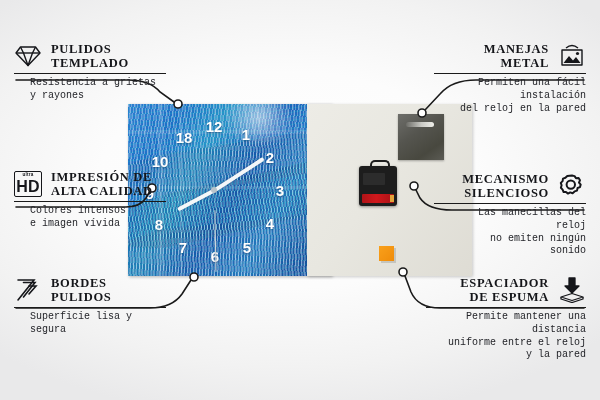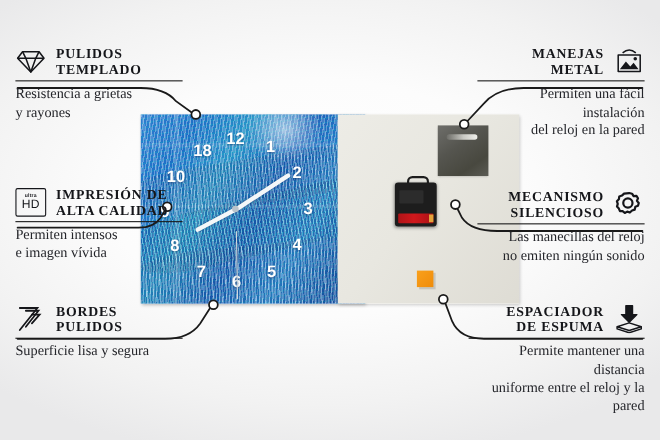--- a/index.html
+++ b/index.html
@@ -176,26 +176,27 @@
     line-height: 1.12;
     color: #15161a;
     white-space: pre-line;
   }
   .feature.left .feat-title { text-align: left; }
   .feature.right .feat-title { text-align: right; }
   .feat-rule {
     height: 1px; background: #1a1a1a; margin-top: 3px;
   }
   .feat-sub {
-    font-family: Liberation Serif, serif;
-    font-size: 13px;
+    font-family: Liberation Mono, monospace;
+    font-size: 10px;
     line-height: 1.28;
     color: #24252a;
     margin-top: 3px;
     white-space: pre-line;
+    margin-left: 16px;
   }
   .feature.left .feat-sub { text-align: left; }
   .feature.right .feat-sub { text-align: right; }
 
   
   #f-vidrio      { left: 14px;  top: 42px;  width: 152px; }
   #f-impresion   { left: 14px;  top: 170px; width: 152px; }
   #f-bordes      { left: 14px;  top: 276px; width: 152px; }
   #f-manejas     { right: 14px; top: 42px;  width: 152px; }
   #f-mecanismo   { right: 14px; top: 172px; width: 152px; }
@@ -209,21 +210,21 @@
     align-items: center; justify-content: center;
     line-height: 1;
   }
   .hd-badge .hd-small {
     font-family: "Liberation Sans", sans-serif;
     font-size: 4.6px; font-weight: 700; letter-spacing: .2px;
     color: #15161a;
   }
   .hd-badge .hd-big {
     font-family: "Liberation Sans", sans-serif;
-    font-size: 11px; font-weight: 400; letter-spacing: .3px;
+    font-size: 16px; font-weight: 700; letter-spacing: .3px;
     color: #15161a; margin-top: .5px;
   }
 </style>
 </head>
 <body>
 
 <div id="stage">
 
   <div class="product-wrap">
 
@@ -317,21 +318,21 @@
       <div class="feat-icon">
         <div class="hd-badge">
           <span class="hd-small">ultra</span>
           <span class="hd-big">HD</span>
         </div>
       </div>
       <div class="feat-title">IMPRESIÓN DE
 ALTA CALIDAD</div>
     </div>
     <div class="feat-rule"></div>
-    <div class="feat-sub">Permiten intensos
+    <div class="feat-sub">Colores intensos
 e imagen vívida</div>
   </div>
 
   <div class="feature right" id="f-manejas">
     <div class="feat-head">
       <div class="feat-icon">
         <svg width="28" height="24" viewBox="0 0 28 24">
           <g fill="none" stroke="#15161a" stroke-width="1.4" stroke-linejoin="round">
             <path d="M8,4 Q14,-1 20,4"></path>
             <rect x="4" y="6" width="20" height="15"></rect>

